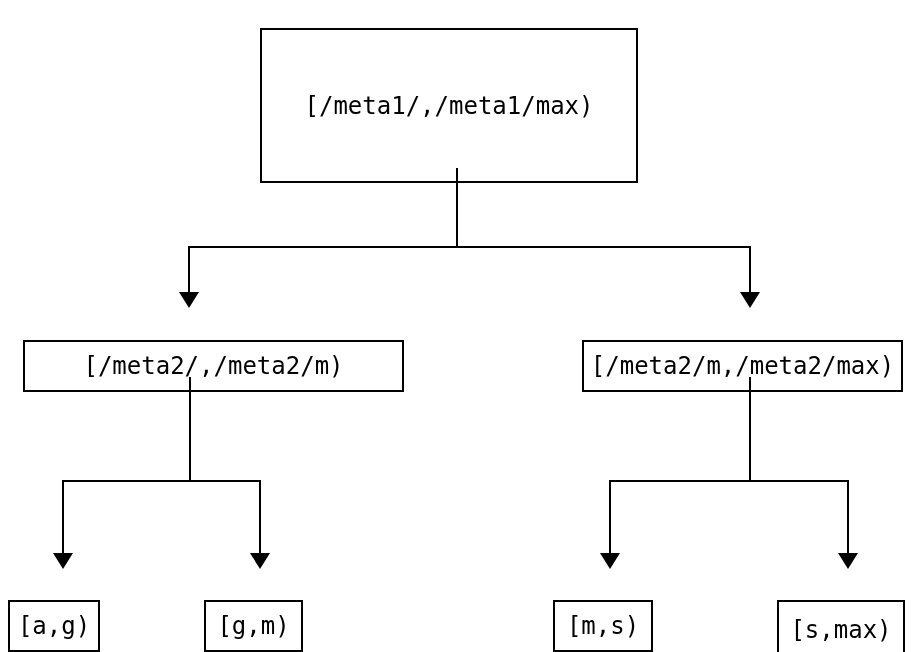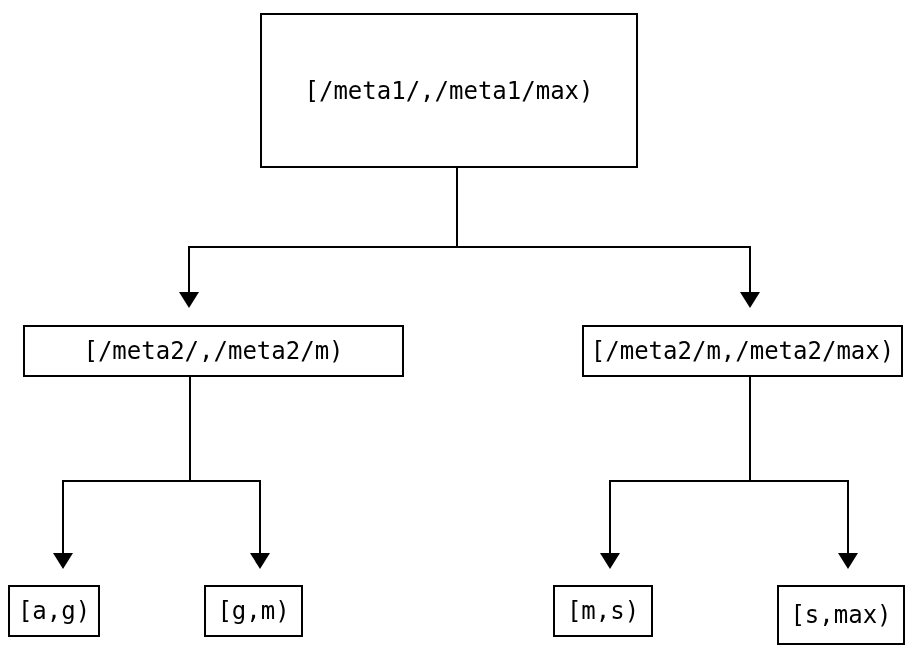--- a/index.html
+++ b/index.html
@@ -19,20 +19,21 @@
     position: absolute;
     box-sizing: border-box;
     border: 2px solid #000000;
     background: #ffffff;
     color: #000000;
     display: flex;
     align-items: center;
     justify-content: center;
     font-size: 24px;
     white-space: nowrap;
+    margin-top: 15px;
   }
   .line {
     position: absolute;
     background: #000000;
   }
   .arrowhead {
     position: absolute;
     width: 0;
     height: 0;
     border-left: 10px solid transparent;

